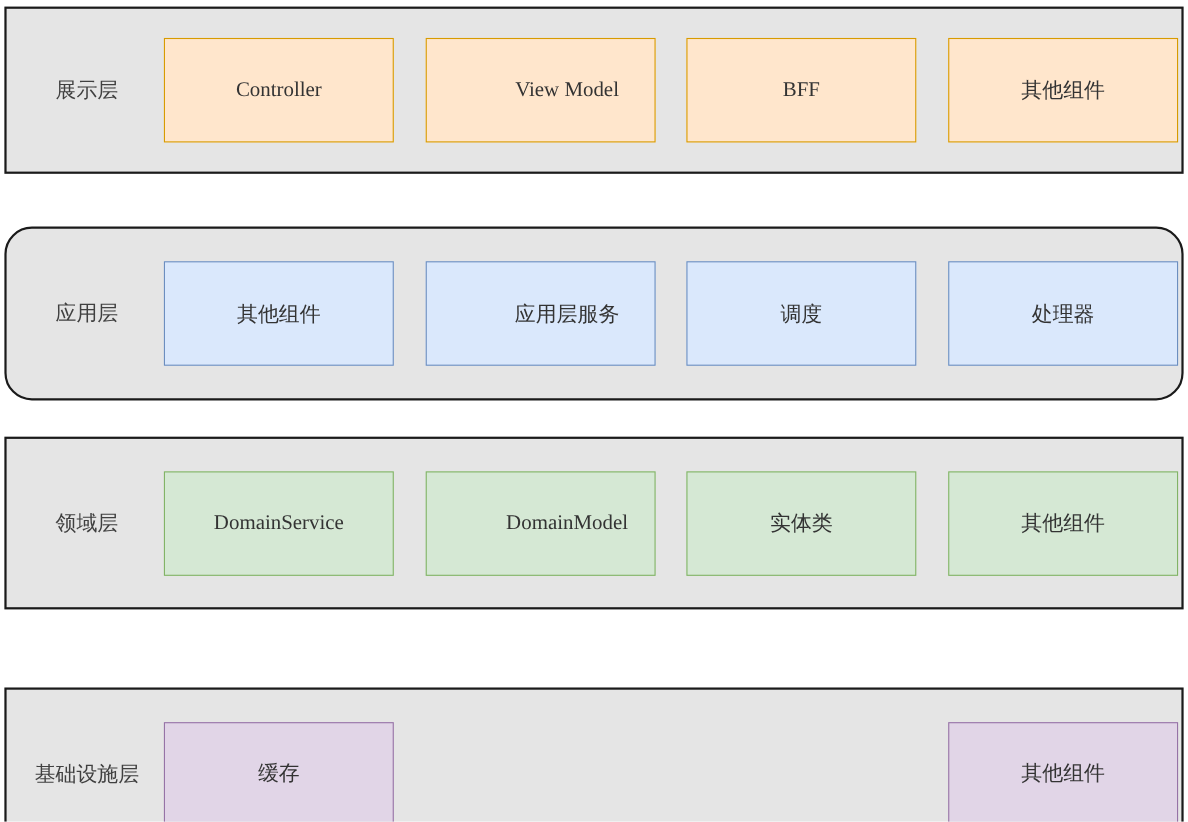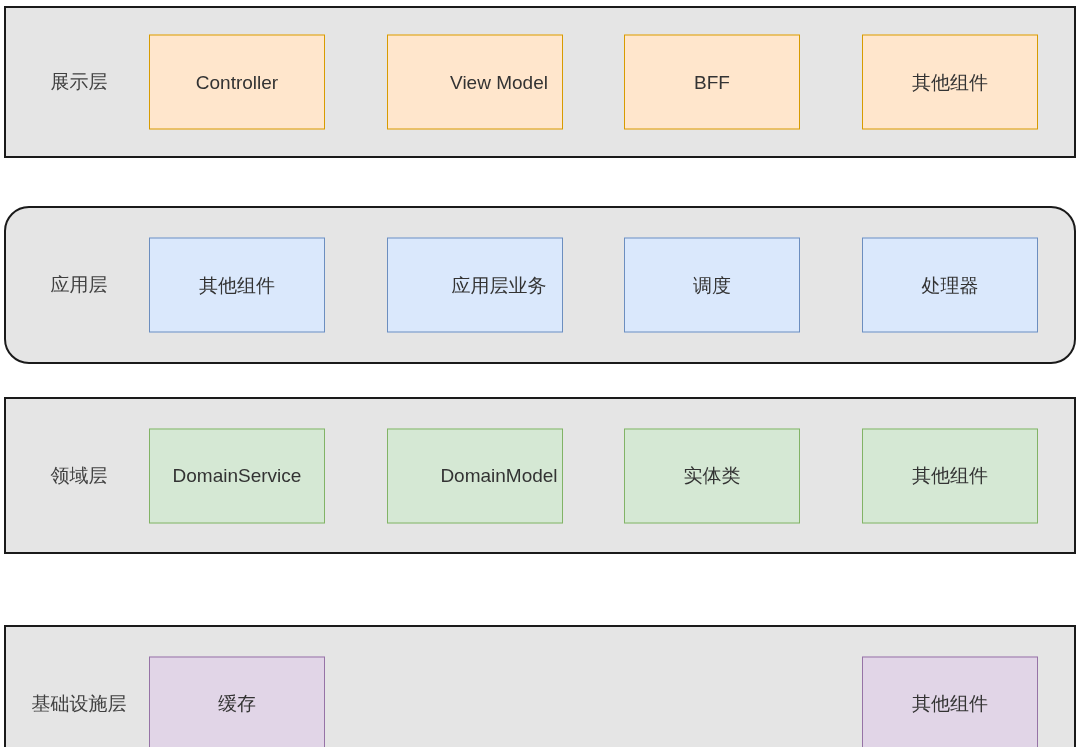--- a/index.html
+++ b/index.html
@@ -7,20 +7,21 @@
     padding: 0;
     background: #ffffff;
     font-family: "Liberation Sans", "DejaVu Sans", sans-serif;
   }
   #canvas {
     position: relative;
     width: 1080px;
     height: 747px;
     background: #ffffff;
     overflow: hidden;
+    font-family: Liberation Serif, serif;
   }
   .band {
     position: absolute;
     left: 4px;
     width: 1072px;
     background: #e5e5e5;           
     border: 2px solid #1a1a1a;     
     box-sizing: border-box;
   }
   .band-1 { top: 6px;   height: 152px; }
@@ -38,21 +39,21 @@
     align-items: center;
     justify-content: center;
     font-size: 19px;
     color: #404040;
     white-space: nowrap;
   }
   .box {
     position: absolute;
     top: 50%;
     transform: translateY(-50%);
-    width: 176px;
+    width: 209px;
     height: 95px;
     box-sizing: border-box;
     display: flex;
     align-items: center;
     justify-content: center;
     text-align: left;
     font-size: 19px;
     color: #333333;
     background: var(--box-fill, #ffffff);
     border: 1px solid var(--box-stroke, #999999);
@@ -72,21 +73,21 @@
     <div class="layer-label">展示层</div>
     <div class="box pos-0">Controller</div>
     <div class="box pos-1">View Model</div>
     <div class="box pos-2">BFF</div>
     <div class="box pos-3">其他组件</div>
   </div>
 
   <div class="band band-2" style="--box-fill: #dae8fc; --box-stroke: #6c8ebf; background: rgb(229, 229, 229); border-color: rgb(26, 26, 26);">
     <div class="layer-label">应用层</div>
     <div class="box pos-0">其他组件</div>
-    <div class="box pos-1">应用层业务</div>
+    <div class="box pos-1">应用层服务</div>
     <div class="box pos-2">调度</div>
     <div class="box pos-3">处理器</div>
   </div>
 
   <div class="band band-3" style="--box-fill: #d5e8d4; --box-stroke: #82b366; background: #e5e5e5; border-color: rgb(26, 26, 26);">
     <div class="layer-label">领域层</div>
     <div class="box pos-0">DomainService</div>
     <div class="box pos-1">DomainModel</div>
     <div class="box pos-2">实体类</div>
     <div class="box pos-3">其他组件</div>

